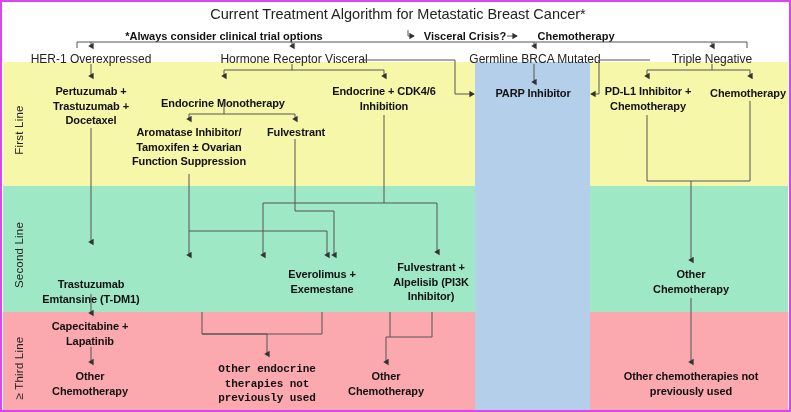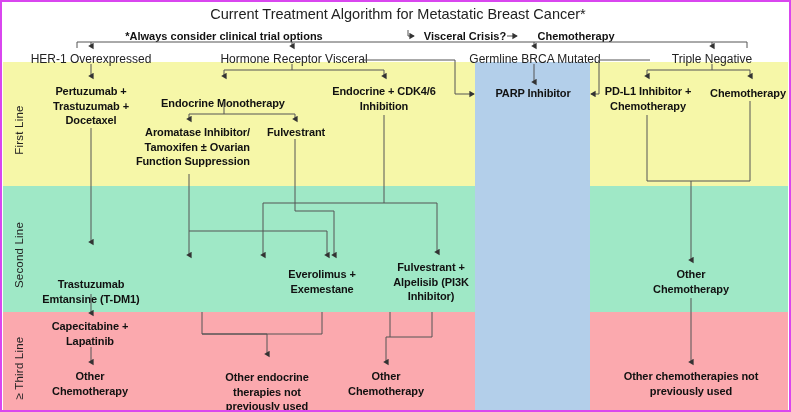--- a/index.html
+++ b/index.html
@@ -95,31 +95,31 @@
   <div class="cat" style="left:462px;top:50px;width:142px;">Germline BRCA Mutated</div>
   <div class="cat" style="left:655px;top:50px;width:110px;">Triple Negative</div>
 
   <div class="node" style="left:34px;top:82px;width:110px;">Pertuzumab + Trastuzumab + Docetaxel</div>
   <div class="node" style="left:151px;top:82px;width:140px;margin-top:12px;">Endocrine Monotherapy</div>
   <div class="node" style="left:322px;top:82px;width:120px;text-align:center;">Endocrine + CDK4/6 Inhibition</div>
   <div class="node" style="left:483px;top:84px;width:96px;">PARP Inhibitor</div>
   <div class="node" style="left:595px;top:82px;width:102px;">PD-L1 Inhibitor + Chemotherapy</div>
   <div class="node" style="left:705px;top:84px;width:82px;">Chemotherapy</div>
 
-  <div class="node" style="left:126px;top:123px;width:122px;text-align:right;">Aromatase Inhibitor/ Tamoxifen ± Ovarian Function Suppression</div>
+  <div class="node" style="left:126px;top:123px;width:122px;">Aromatase Inhibitor/ Tamoxifen ± Ovarian Function Suppression</div>
   <div class="node" style="left:249px;top:123px;width:90px;">Fulvestrant</div>
 
   <div class="node" style="left:35px;top:247px;width:108px;margin-top:28px;">Trastuzumab Emtansine (T-DM1)</div>
   <div class="node" style="left:272px;top:265px;width:96px;">Everolimus + Exemestane</div>
   <div class="node" style="left:381px;top:258px;width:96px;">Fulvestrant + Alpelisib (PI3K Inhibitor)</div>
   <div class="node" style="left:637px;top:265px;width:104px;">Other Chemotherapy</div>
 
   <div class="node" style="left:33px;top:317px;width:110px;">Capecitabine + Lapatinib</div>
   <div class="node" style="left:36px;top:367px;width:104px;">Other Chemotherapy</div>
-  <div class="node" style="left:209px;top:368px;width:112px;">Other endocrine therapies not previously used</div>
+  <div class="node" style="left:209px;top:360px;width:112px;font-family:Liberation Mono, monospace;">Other endocrine therapies not previously used</div>
   <div class="node" style="left:332px;top:367px;width:104px;">Other Chemotherapy</div>
   <div class="node" style="left:617px;top:367px;width:144px;">Other chemotherapies not previously used</div>
 
   <svg id="wires" viewBox="0 0 791 412" xmlns="http://www.w3.org/2000/svg">
     <defs>
       <marker id="arr" markerWidth="7" markerHeight="7" refX="3.2" refY="3.2" orient="auto" markerUnits="userSpaceOnUse">
         <path d="M0,0.6 L6.4,0.6 L3.2,6 z" fill="#333"></path>
       </marker>
       <marker id="arrR" markerWidth="7" markerHeight="7" refX="5.4" refY="3.2" orient="auto" markerUnits="userSpaceOnUse">
         <path d="M0.8,0 L0.8,6.4 L6.2,3.2 z" fill="#333"></path>

